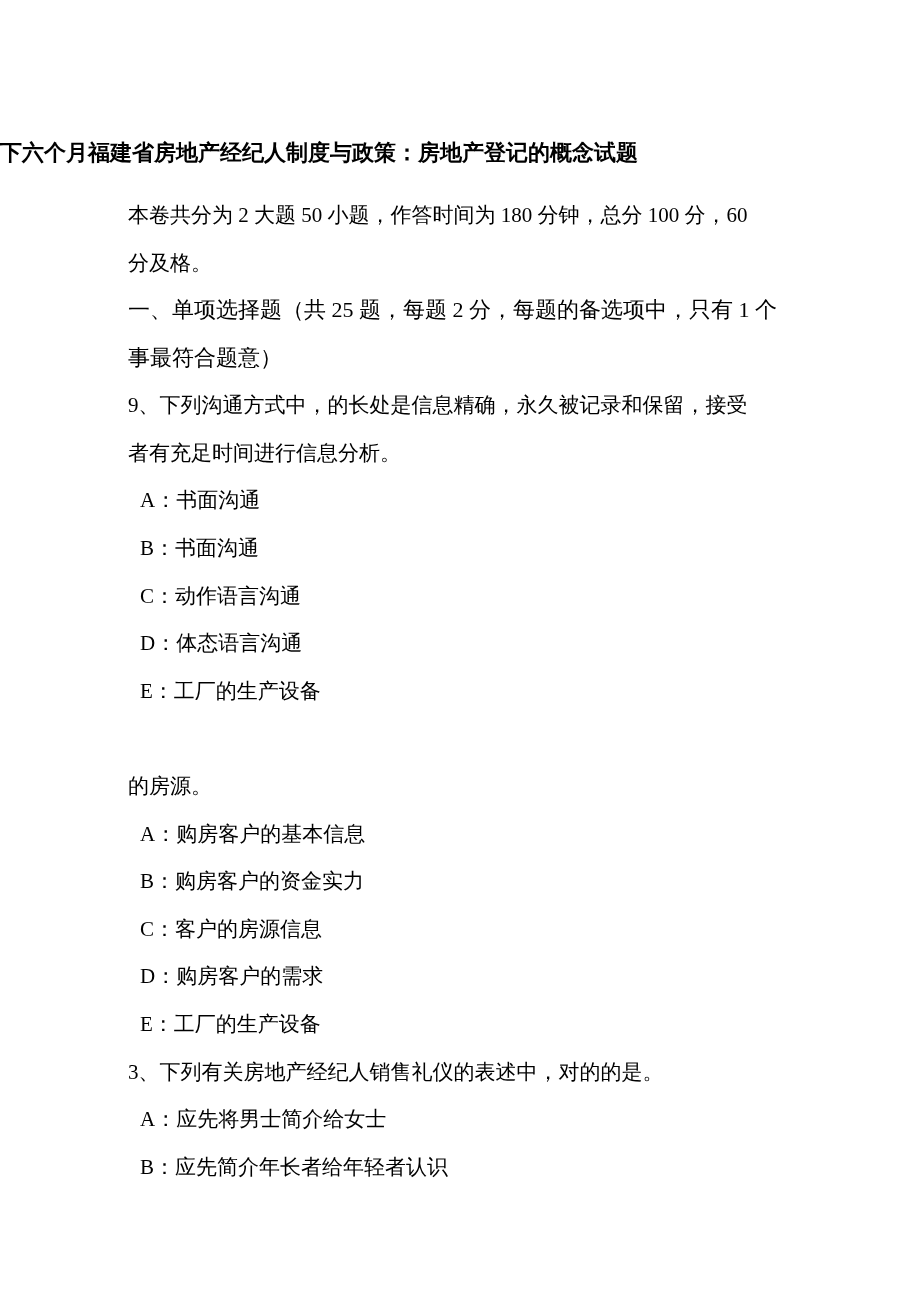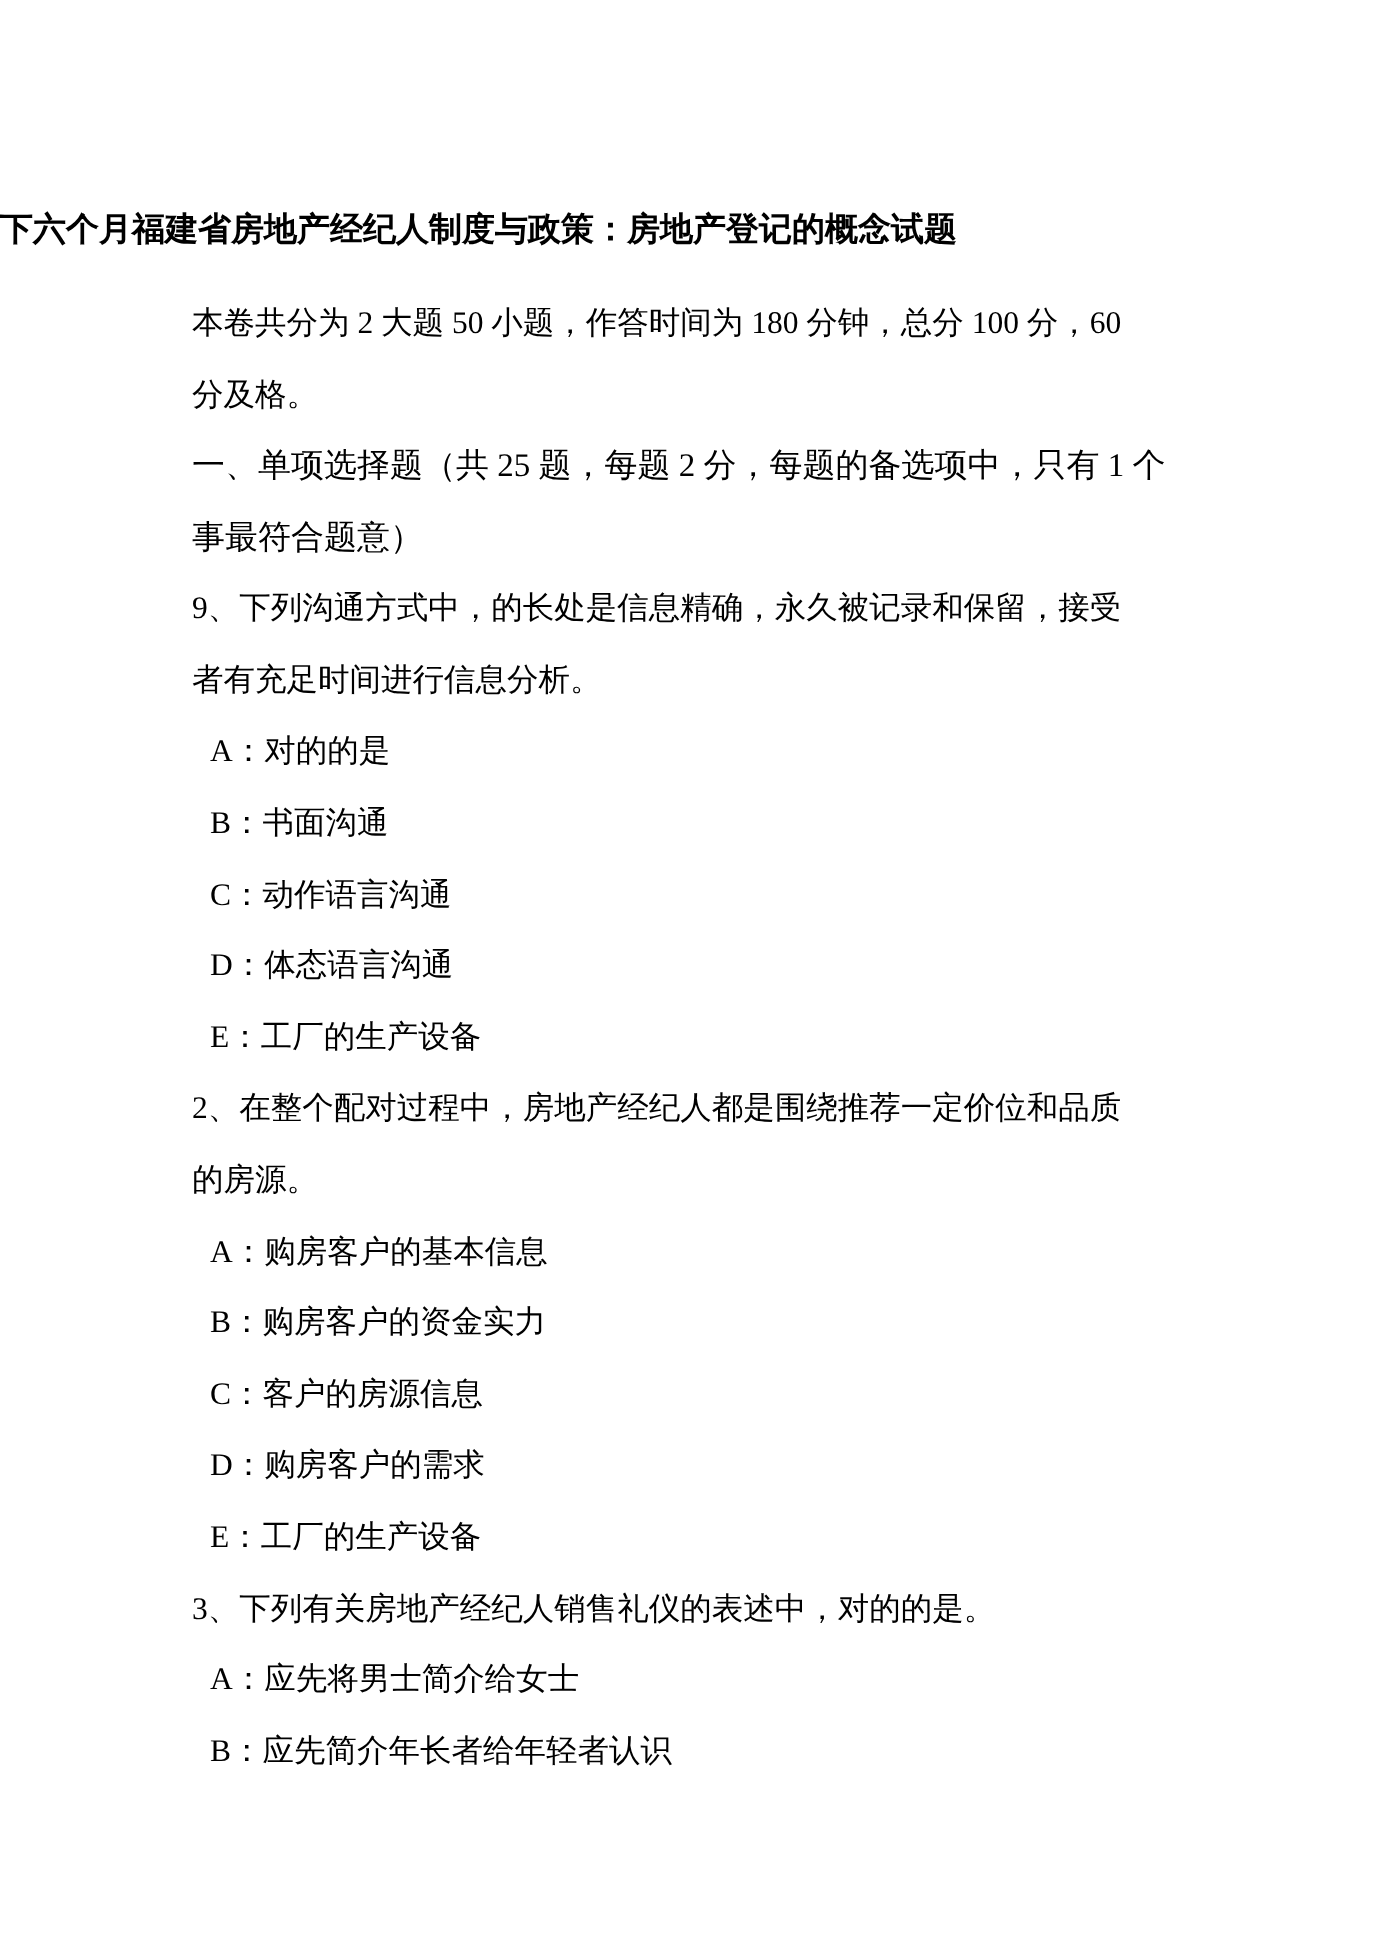--- a/index.html
+++ b/index.html
@@ -52,27 +52,26 @@
   <div class="line title-line" style="top:140px">下六个月福建省房地产经纪人制度与政策：房地产登记的概念试题</div>
 
   <div class="line intro-line" style="top:202px">本卷共分为 2 大题 50 小题，作答时间为 180 分钟，总分 100 分，60</div>
   <div class="line intro-line" style="top:250px">分及格。</div>
 
   <div class="line heading-line" style="top:297px">一、单项选择题（共 25 题，每题 2 分，每题的备选项中，只有 1 个</div>
   <div class="line heading-line" style="top:345px">事最符合题意）</div>
 
   <div class="line question-line" style="top:392px">9、下列沟通方式中，的长处是信息精确，永久被记录和保留，接受</div>
   <div class="line question-line" style="top:440px">者有充足时间进行信息分析。</div>
-  <div class="line option-line" style="top:487px">A：对的的是</div>
+  <div class="line option-line" style="top:487px">A：书面沟通</div>
   <div class="line option-line" style="top:535px">B：书面沟通</div>
   <div class="line option-line" style="top:583px">C：动作语言沟通</div>
   <div class="line option-line" style="top:630px">D：体态语言沟通</div>
   <div class="line option-line" style="top:678px">E：工厂的生产设备</div>
 
-  <div class="line question-line" style="top:725px">2、在整个配对过程中，房地产经纪人都是围绕推荐一定价位和品质</div>
   <div class="line question-line" style="top:773px">的房源。</div>
   <div class="line option-line" style="top:868px">B：购房客户的资金实力</div>
   <div class="line option-line" style="top:821px">A：购房客户的基本信息</div>
   <div class="line option-line" style="top:916px">C：客户的房源信息</div>
   <div class="line option-line" style="top:963px">D：购房客户的需求</div>
   <div class="line option-line" style="top:1011px">E：工厂的生产设备</div>
 
   <div class="line question-line" style="top:1059px">3、下列有关房地产经纪人销售礼仪的表述中，对的的是。</div>
   <div class="line option-line" style="top:1154px">B：应先简介年长者给年轻者认识</div>
   <div class="line option-line" style="top:1106px">A：应先将男士简介给女士</div>

